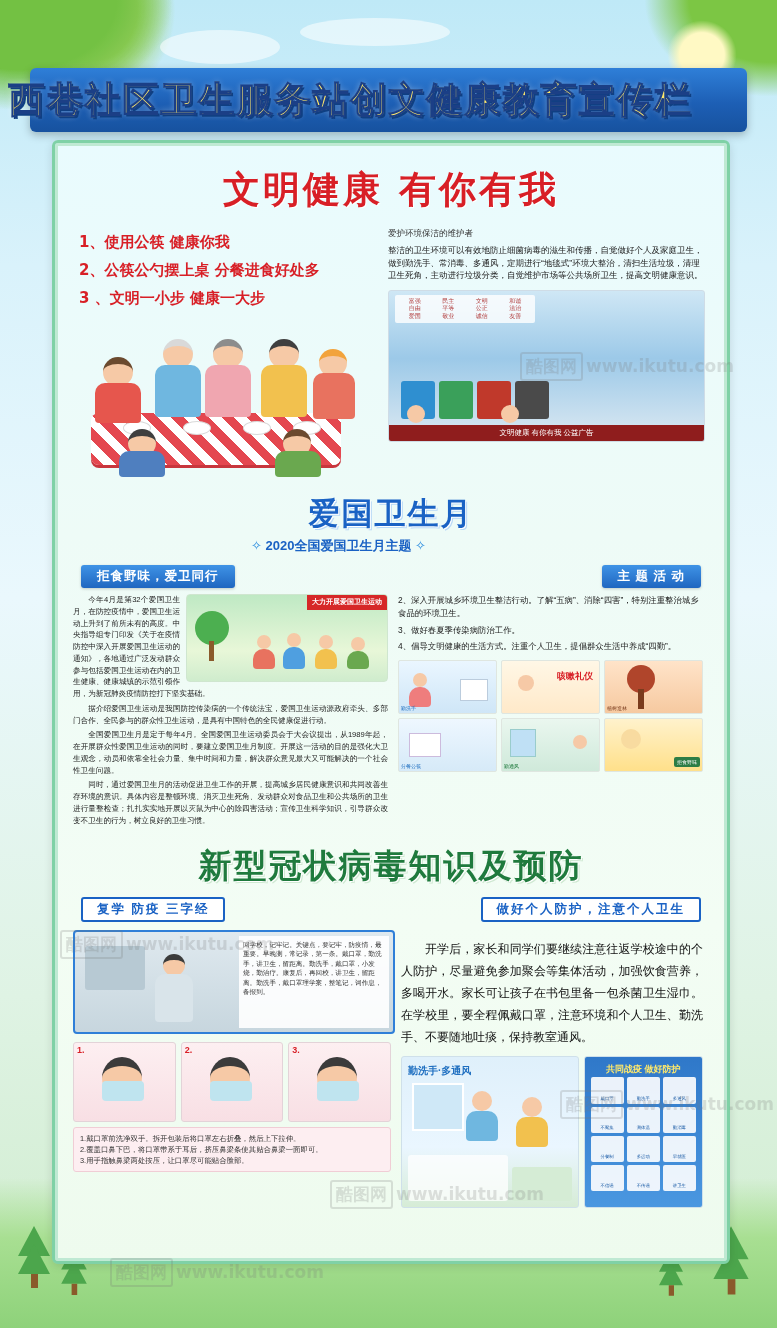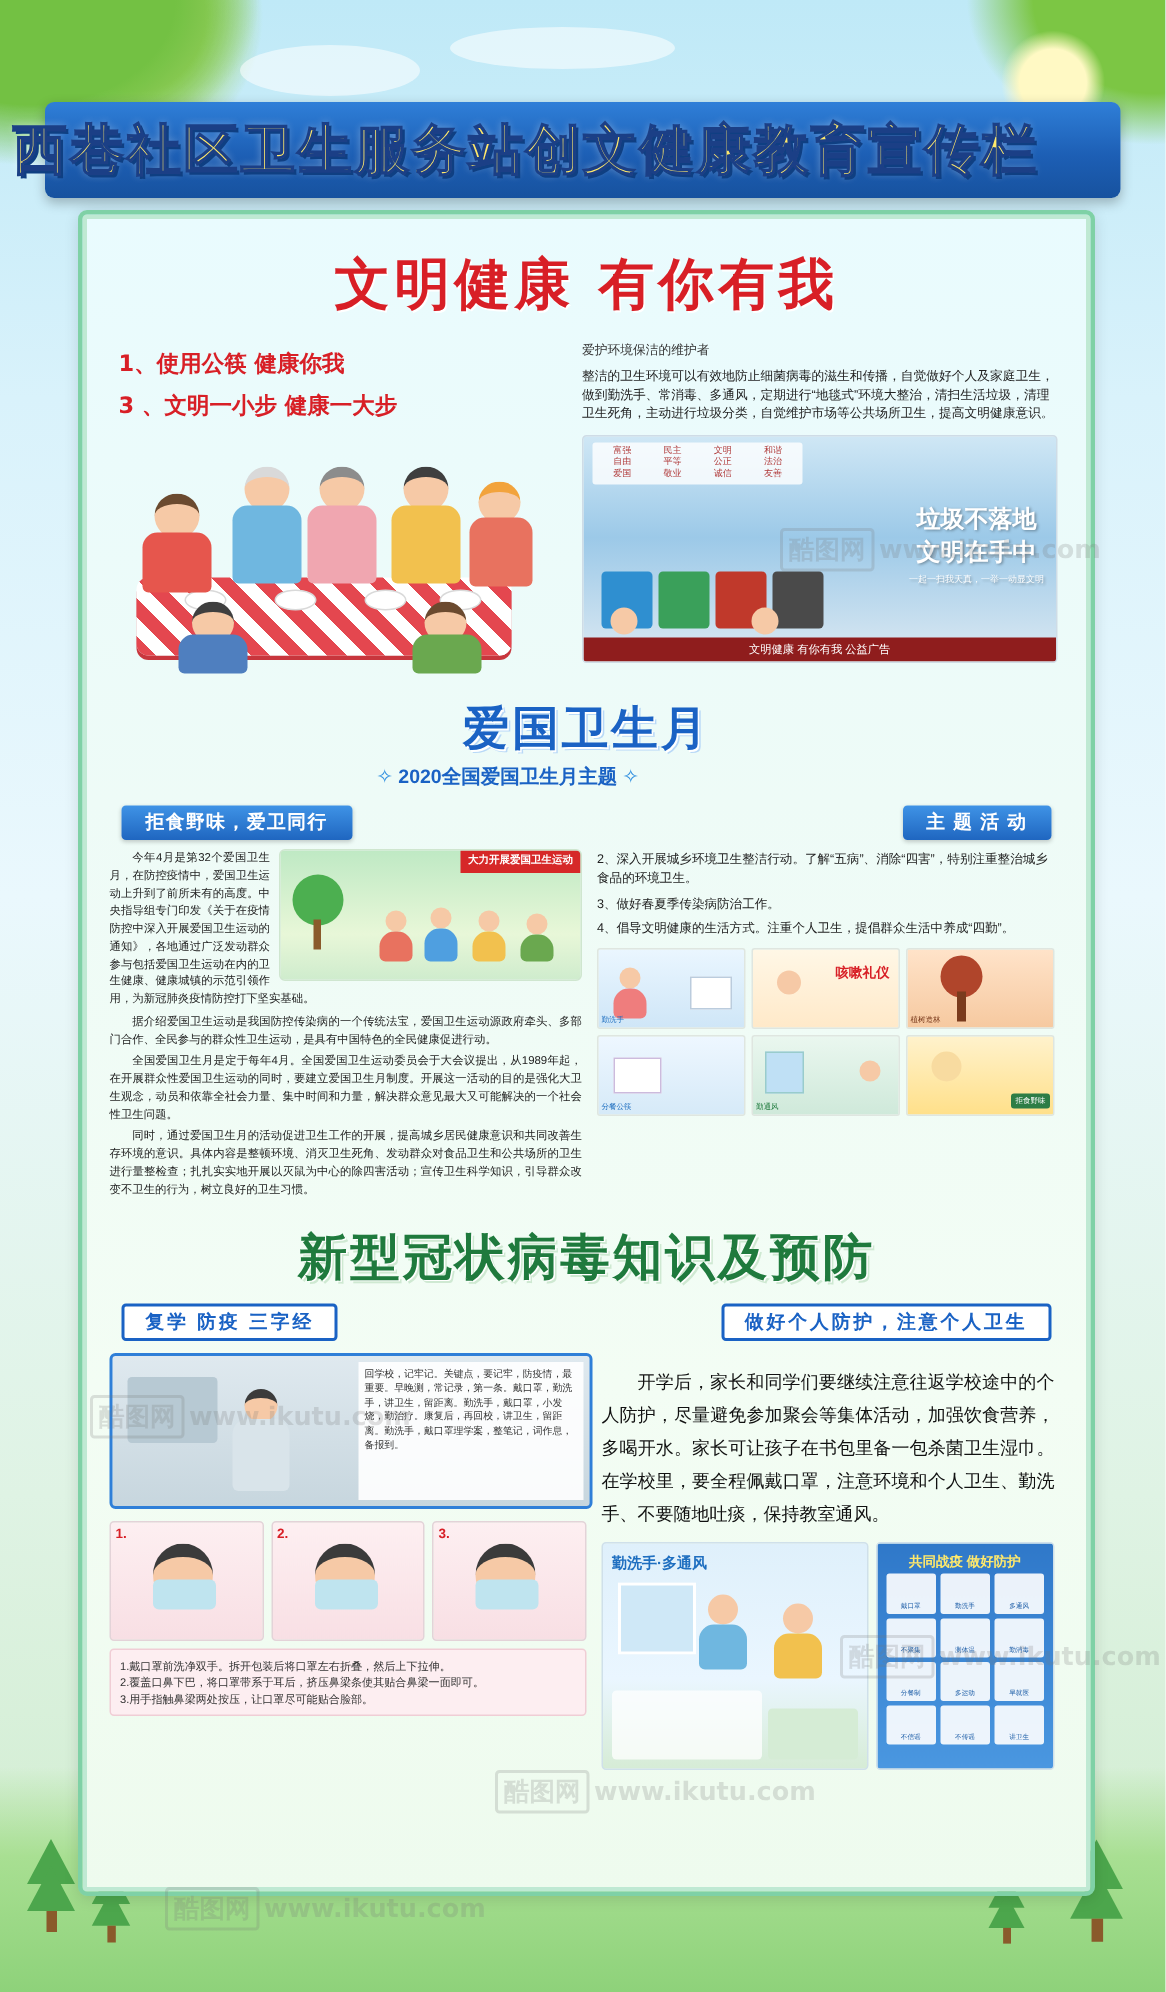--- a/index.html
+++ b/index.html
@@ -157,20 +157,21 @@
 <div class="title-text">西巷社区卫生服务站创文健康教育宣传栏</div>
 
 <div class="board">
 
   <div class="h-red">文明健康 有你有我</div>
 
   <div class="s1">
     <div class="s1-left">
       <ul class="s1-list" style="margin:6px 0 0;padding:0 0 0 6px;">
         <li>1、使用公筷 健康你我</li>
+        <li>2、公筷公勺摆上桌 分餐进食好处多</li>
         <li>3 、文明一小步 健康一大步</li>
       </ul>
 
       <div class="fam">
         <div class="table"></div>
         <div class="plate" style="left:50px;"></div>
         <div class="plate" style="left:110px;"></div>
         <div class="plate" style="left:170px;"></div>
         <div class="plate" style="left:220px;"></div>
 
@@ -202,25 +203,20 @@
           <span>文明</span>
           <span>和谐</span>
           <span>自由</span>
           <span>平等</span>
           <span>公正</span>
           <span>法治</span>
           <span>爱国</span>
           <span>敬业</span>
           <span>诚信</span>
           <span>友善</span>
-        </div>
-        <div class="slogan">
-          <div>垃圾不落地</div>
-          <div>文明在手中</div>
-          <small>一起一扫我天真，一举一动显文明</small>
         </div>
         <div class="bin" style="left:12px;background:#2f8fd0;"></div>
         <div class="bin" style="left:50px;background:#3aa05a;"></div>
         <div class="bin" style="left:88px;background:#c0392b;"></div>
         <div class="bin" style="left:126px;background:#4a4a4a;"></div>
         <div class="head" style="left:18px;bottom:18px;width:18px;height:18px;background:#f6c9a6;"></div>
         <div class="head" style="left:112px;bottom:18px;width:18px;height:18px;background:#f6c9a6;"></div>
         <div class="bar">文明健康 有你有我 公益广告</div>
       </div>
     </div>

